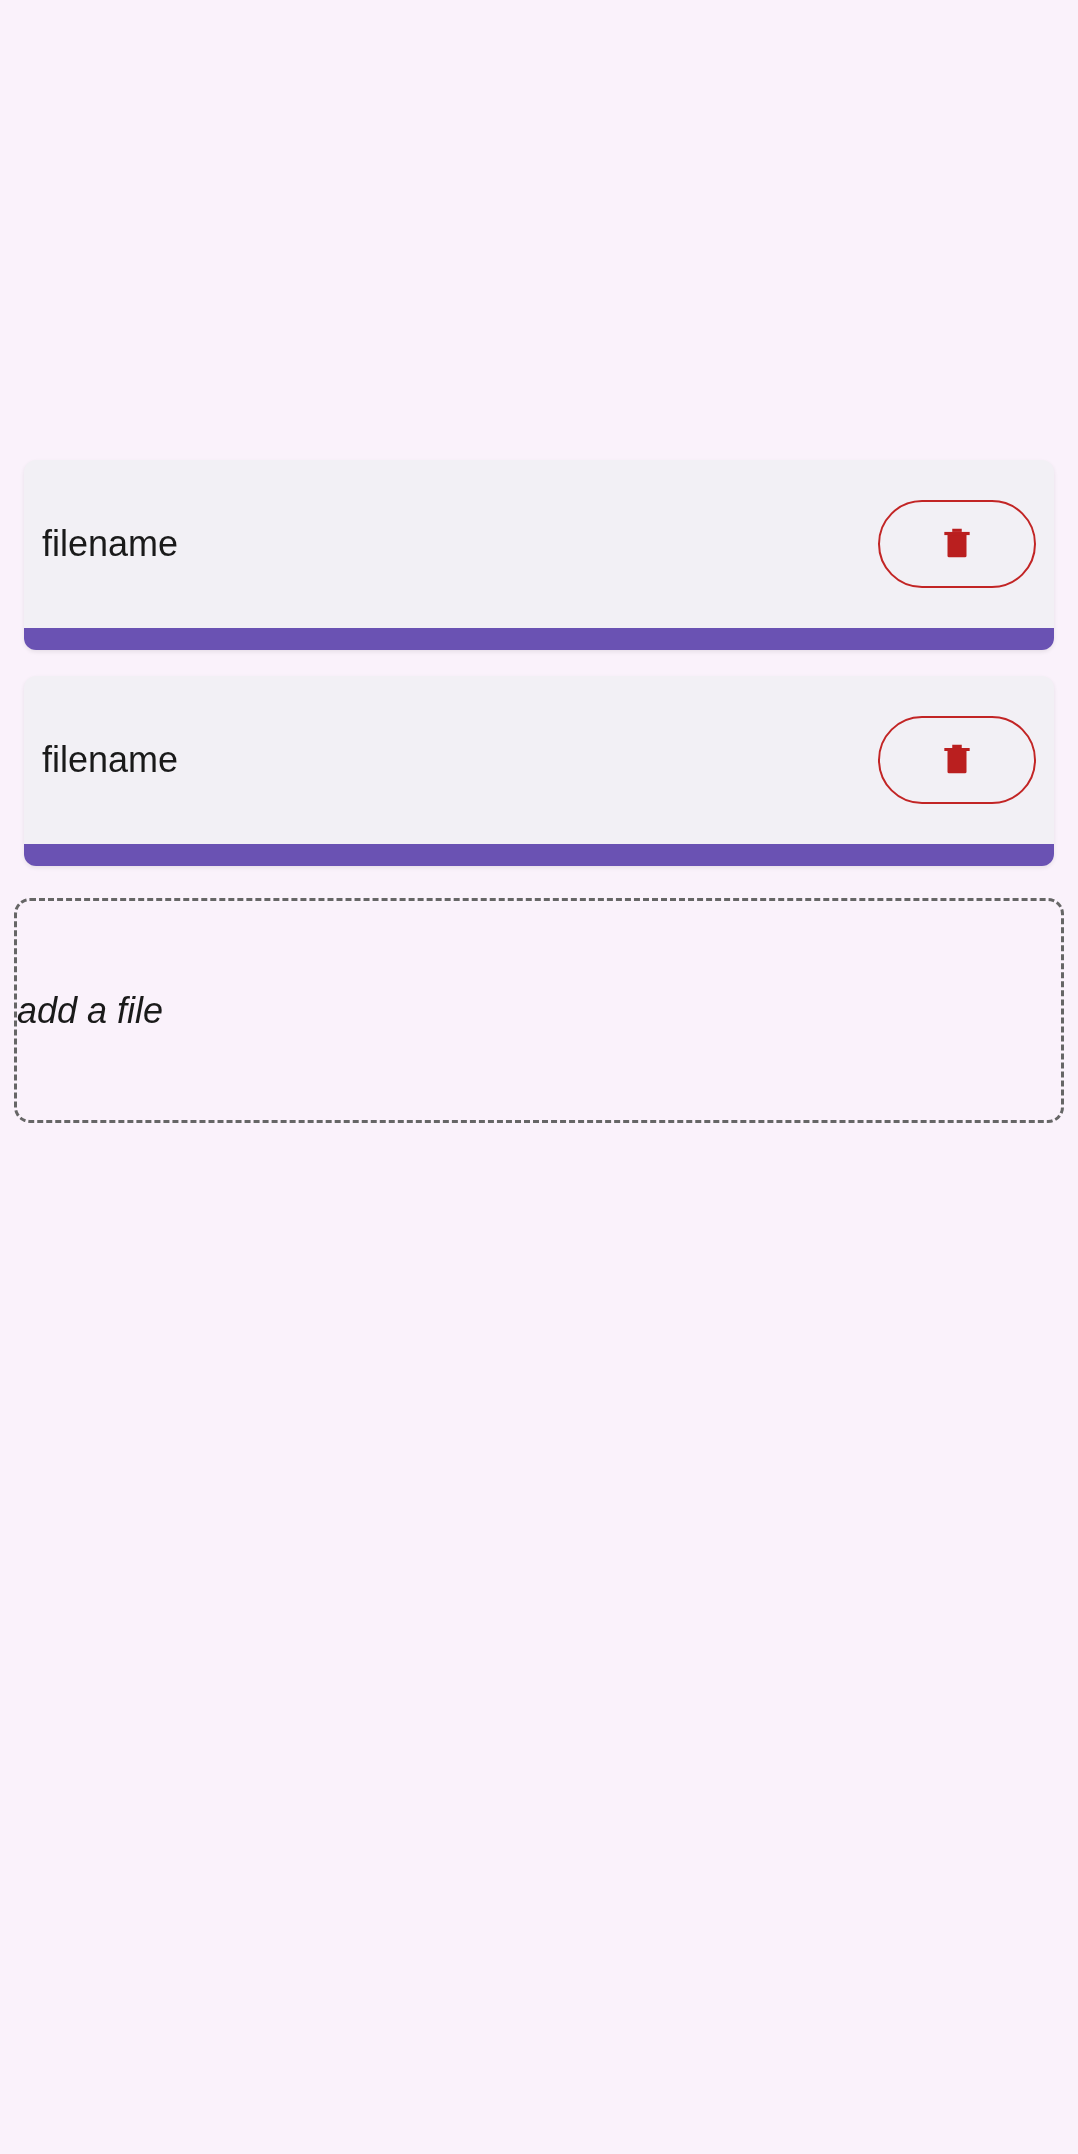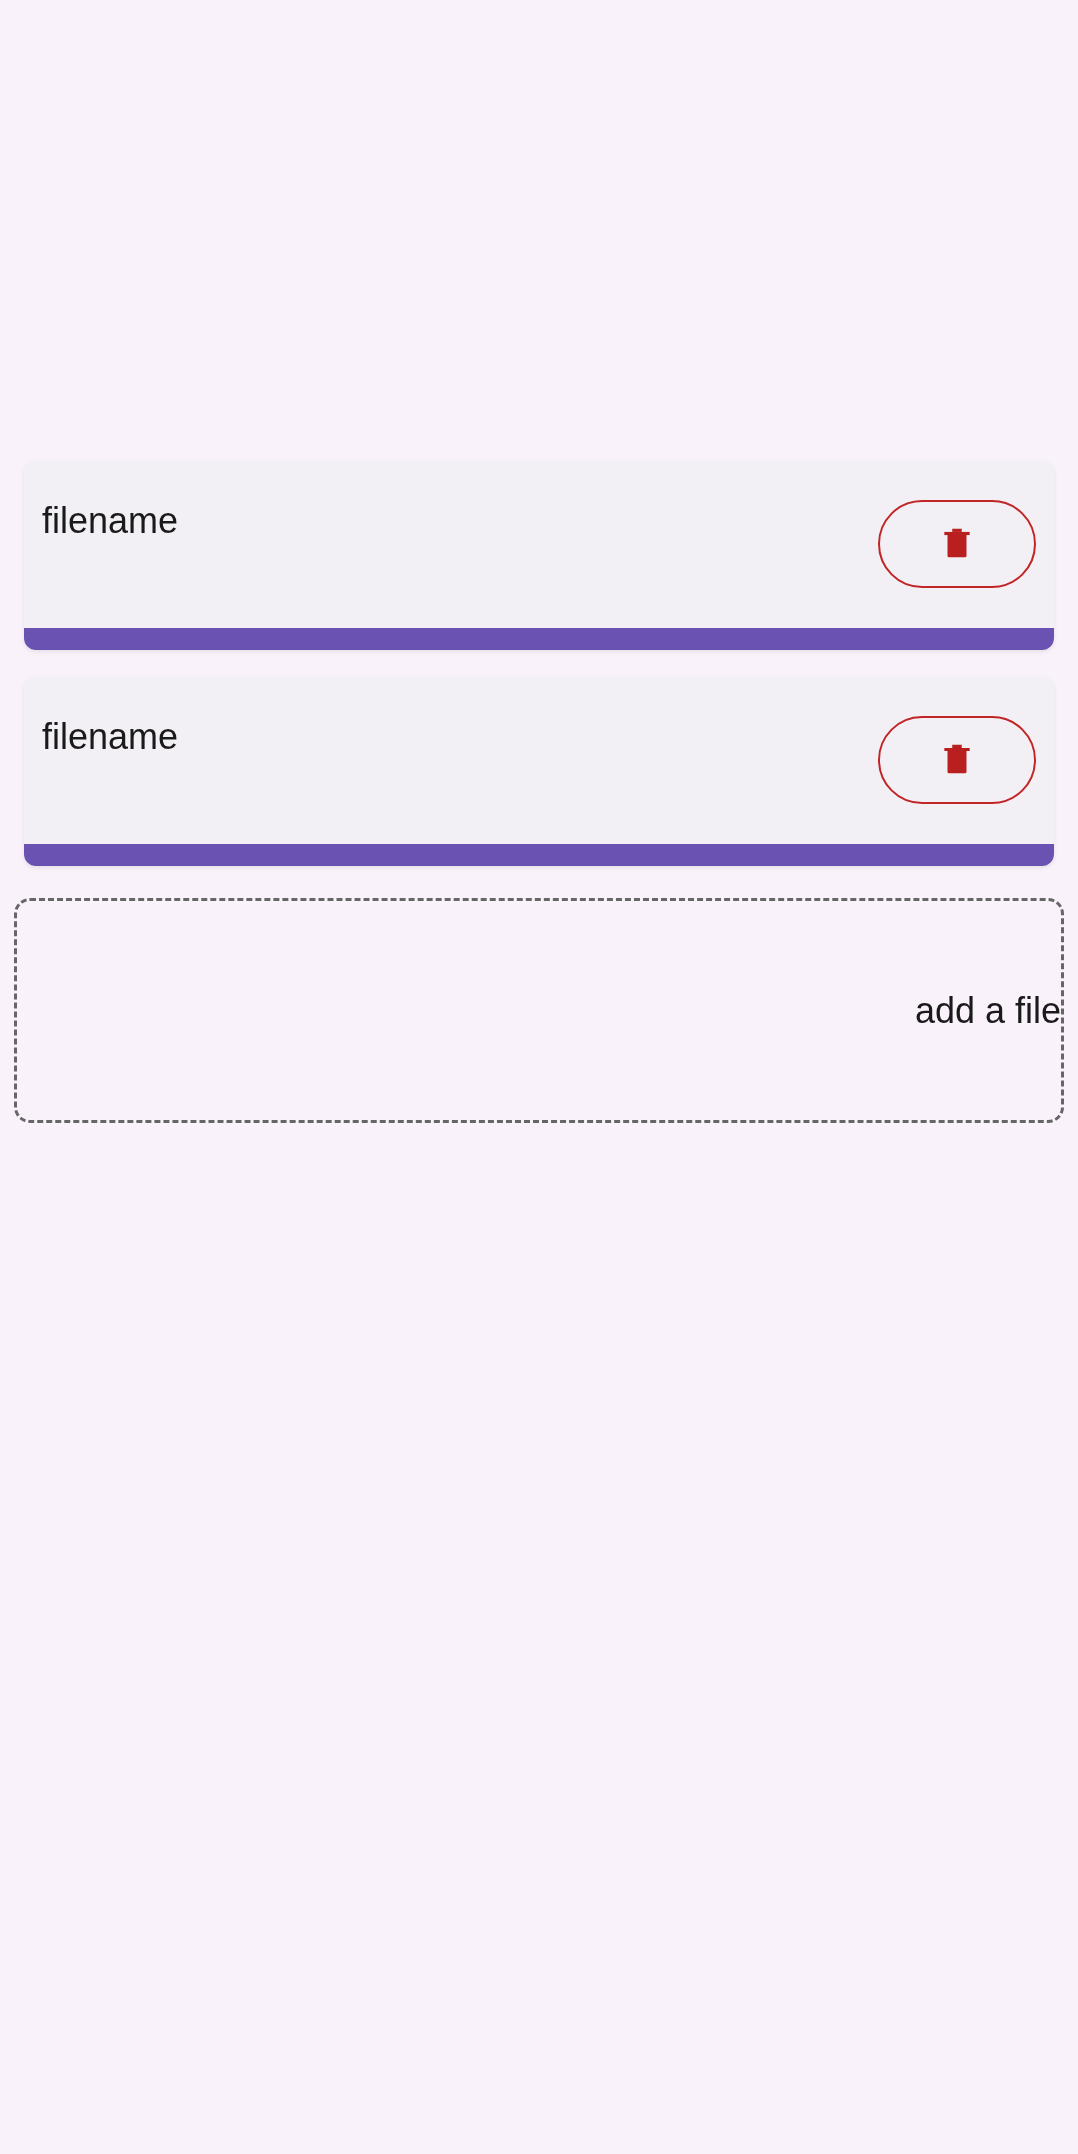--- a/index.html
+++ b/index.html
@@ -19,21 +19,21 @@
     }
     .file-card {
       background-color: #f2f0f5;
       border-radius: 12px;
       overflow: hidden;
       margin-bottom: 26px;
       box-shadow: 0 2px 4px rgba(0,0,0,0.08);
     }
     .file-card-content {
       display: flex;
-      align-items: flex-start;
+      align-items: center;
       justify-content: space-between;
       padding: 40px 18px 40px 18px;
       gap: 47px;
     }
     .file-name {
       font-size: 36px;
       color: #1a1a1a;
       font-weight: 400;
     }
     .delete-button {
@@ -57,22 +57,23 @@
       width: 100%;
     }
     .add-file-zone {
       margin: 0 14px;
       margin-top: 32px;
       border: 3px dashed #666;
       border-radius: 16px;
       height: 225px;
       display: flex;
       align-items: center;
-      justify-content: flex-end;
+      justify-content: flex-start;
       cursor: pointer;
+      font-style: italic;
     }
     .add-file-label {
       font-size: 36px;
       color: #1a1a1a;
       font-weight: 400;
     }
   </style>
 </head>
 <body>
 

